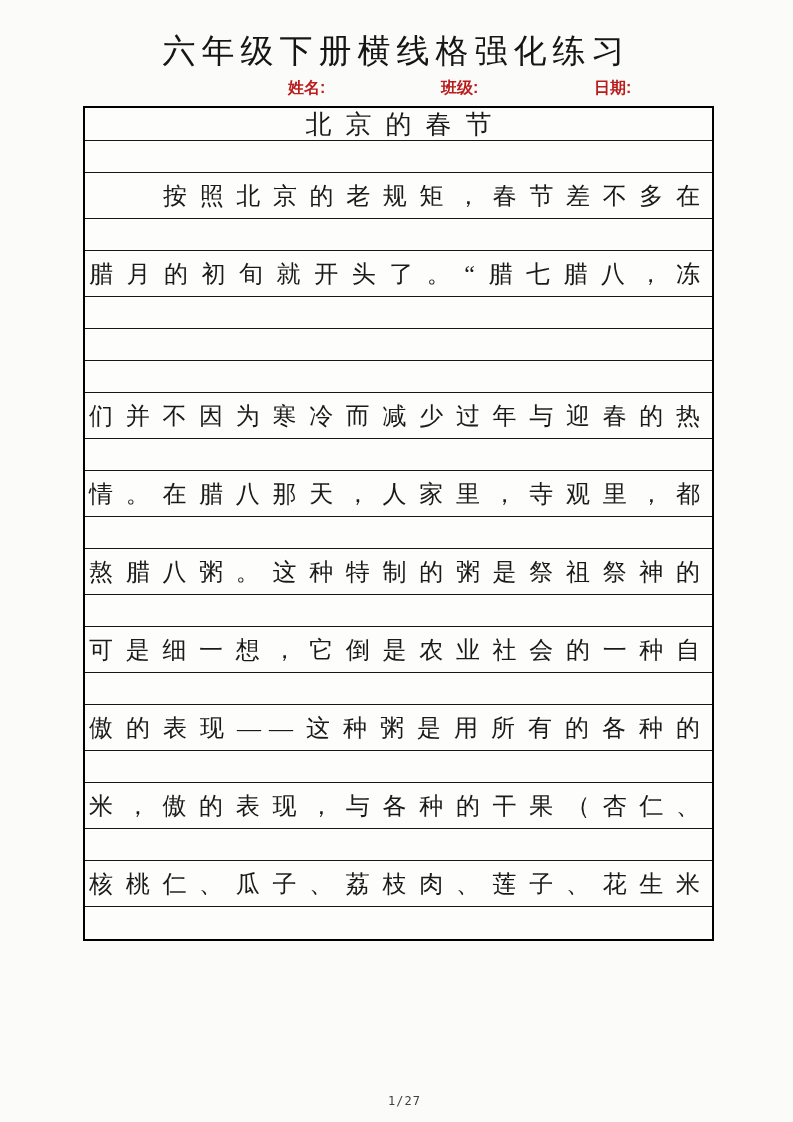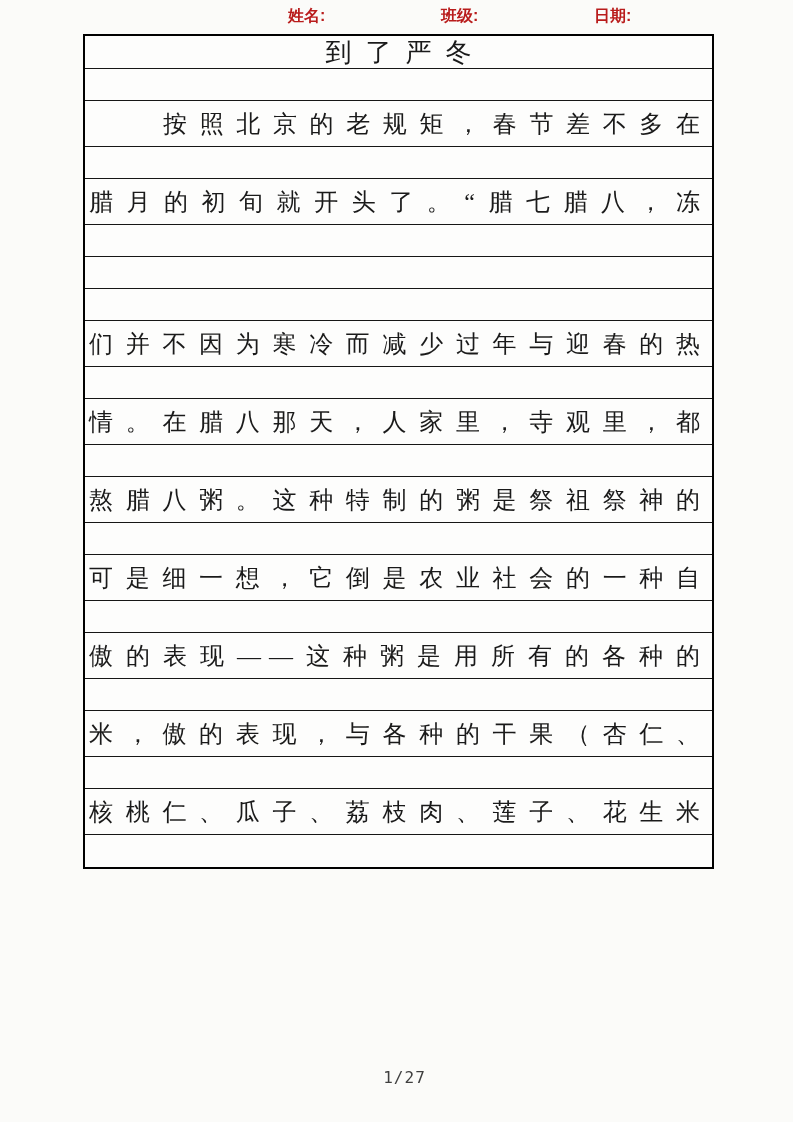--- a/index.html
+++ b/index.html
@@ -68,40 +68,41 @@
     text-align-last: justify;
     white-space: nowrap;
   }
   .row-text.indent { text-indent: 74px; }
   .page-number {
     position: absolute;
     left: 0; right: 0;
     top: 1064px;
     text-align: center;
     font-family: "DejaVu Sans Mono", monospace;
-    font-size: 16px;
+    font-size: 12px;
     color: #3f3f3f;
     letter-spacing: 1px;
     margin-left: 16px;
   }
 </style>
 </head>
 <body>
 
 <div class="page">
 
+  <div class="header-title">六年级下册横线格强化练习</div>
 
   <div class="meta-row">
     <span class="meta-item">姓名:</span>
     <span class="meta-item">班级:</span>
     <span class="meta-item">日期:</span>
   </div>
 
   <div class="sheet">
-    <div class="row row-title">到了严冬</div>
+    <div class="row row-title">北京的春节</div>
     <div class="row row-spacer"></div>
 
     <div class="row row-text indent">按照北京的老规矩，春节差不多在</div>
     <div class="row row-spacer"></div>
 
     <div class="row row-text">腊月的初旬就开头了。“腊七腊八，冻</div>
     <div class="row row-spacer"></div>
 
     <div class="row row-spacer"></div>
 

